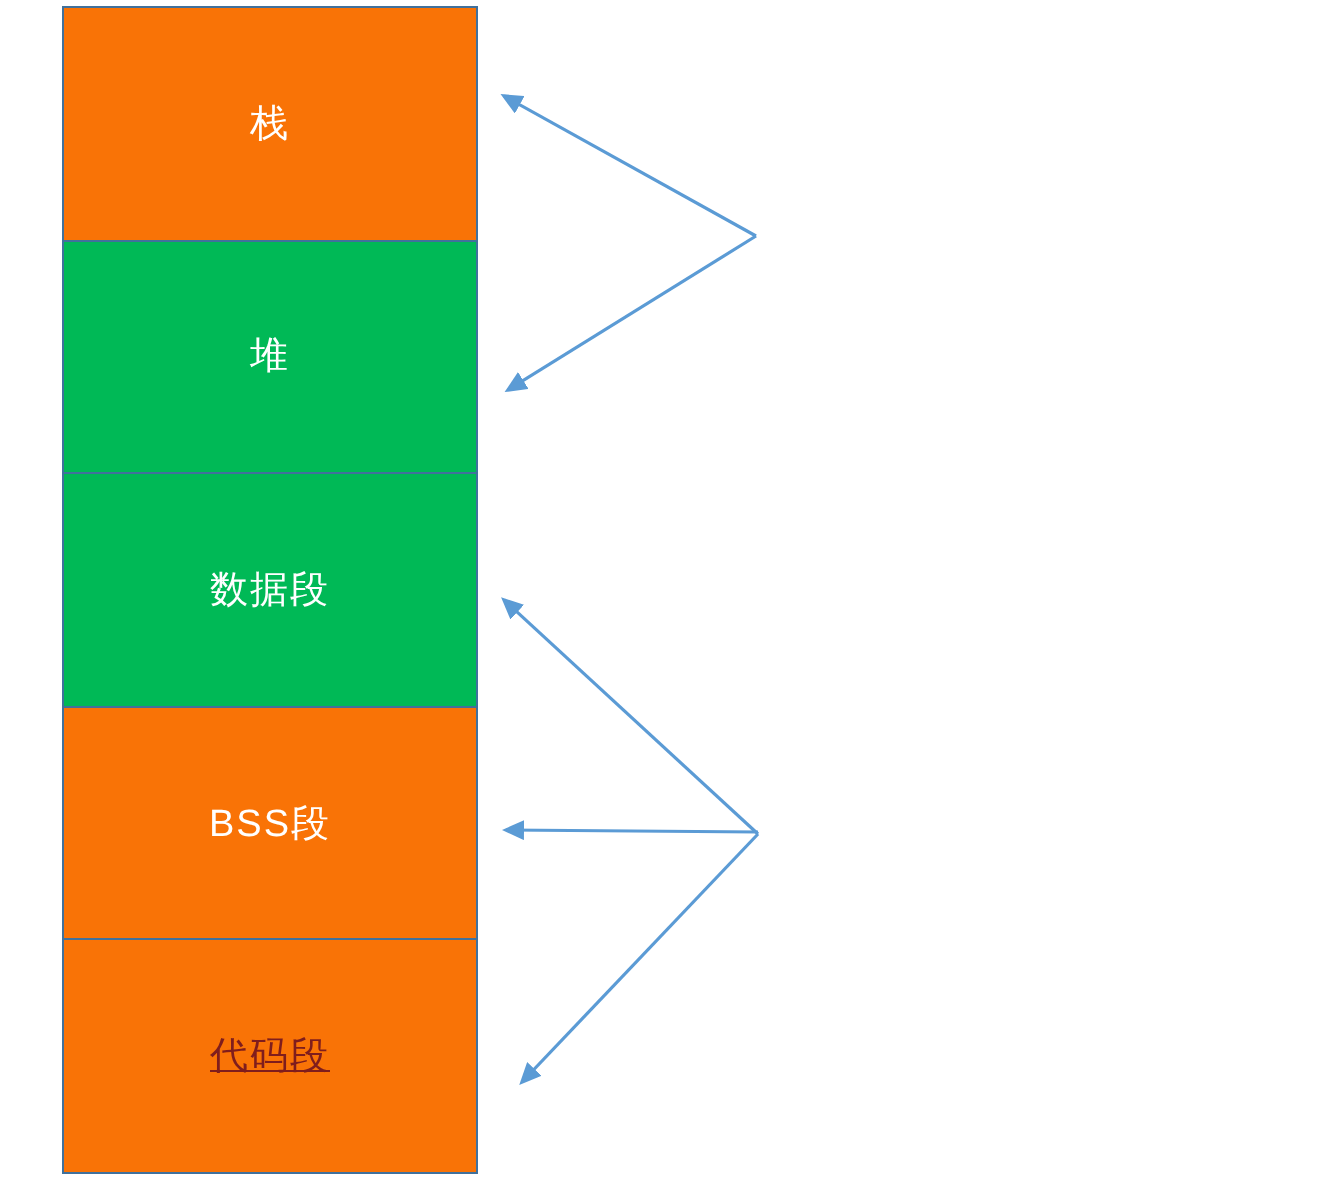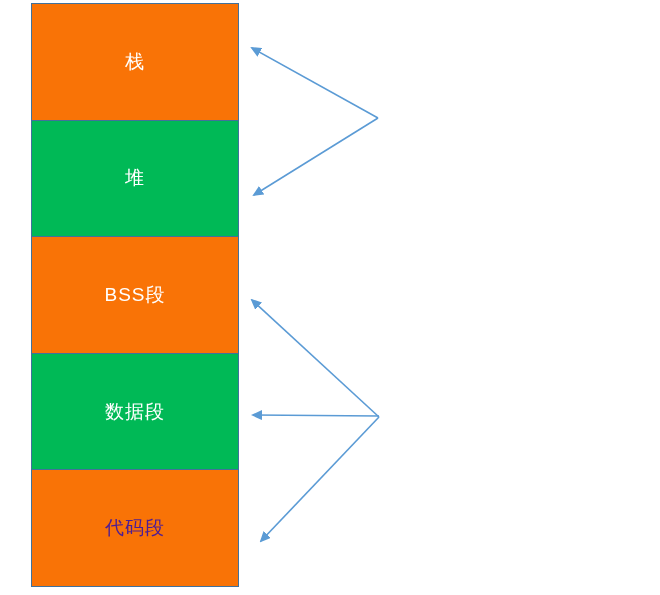--- a/index.html
+++ b/index.html
@@ -65,28 +65,28 @@
 
 <div class="canvas">
 
   <div class="stack">
     <div class="segment" style="background: rgb(249, 115, 6);">
       <span class="seg-label" style="color: rgb(255, 255, 255);">栈</span>
     </div>
     <div class="segment" style="background: rgb(0, 185, 86);">
       <span class="seg-label" style="color: rgb(255, 255, 255);">堆</span>
     </div>
-    <div class="segment" style="background: rgb(249, 115, 6);">
-      <span class="seg-label" style="color: rgb(255, 255, 255);">BSS段</span>
-    </div>
     <div class="segment" style="background: rgb(0, 185, 86);">
       <span class="seg-label" style="color: rgb(255, 255, 255);">数据段</span>
     </div>
     <div class="segment" style="background: rgb(249, 115, 6);">
-      <span class="seg-label" style="color: #4c1d95;">代码段</span>
+      <span class="seg-label" style="color: rgb(255, 255, 255);">BSS段</span>
+    </div>
+    <div class="segment" style="background: rgb(249, 115, 6);">
+      <span class="seg-label" style="color: #7f1d1d; text-decoration: underline;">代码段</span>
     </div>
   </div>
 
   <svg id="arrows-svg" viewBox="0 0 660 595" xmlns="http://www.w3.org/2000/svg">
     <defs>
       <marker id="arrowhead" markerUnits="userSpaceOnUse" markerWidth="11" markerHeight="10" refX="9" refY="5" orient="auto">
         <path d="M0,0 L11,5 L0,10 Z" class="ah" fill="#5B9BD5"></path>
       </marker>
     </defs>
     <g id="arrow-lines">

